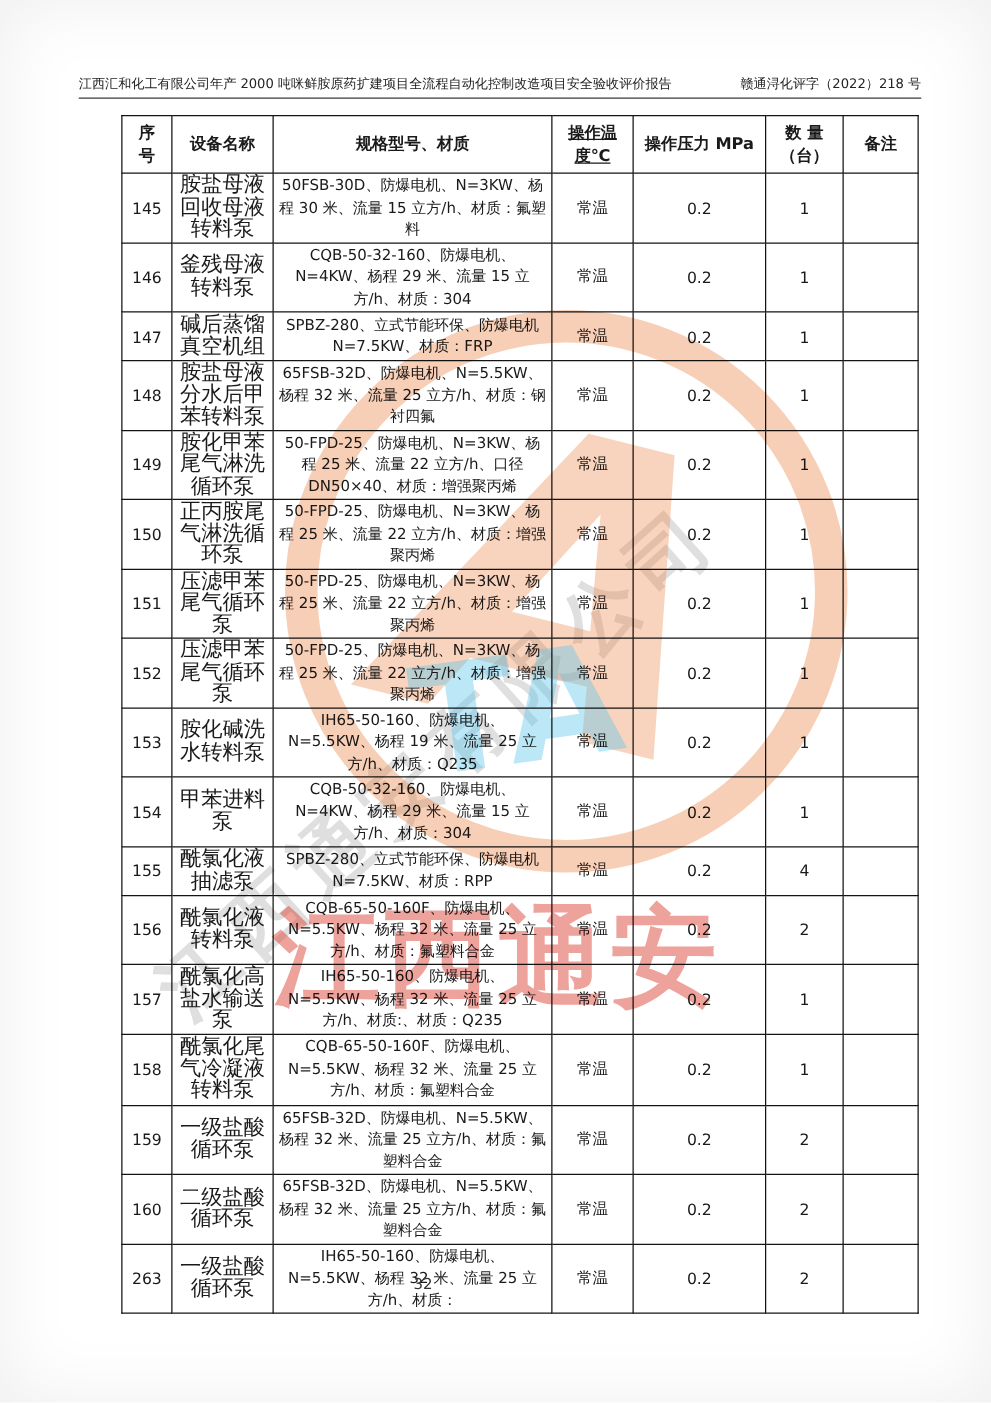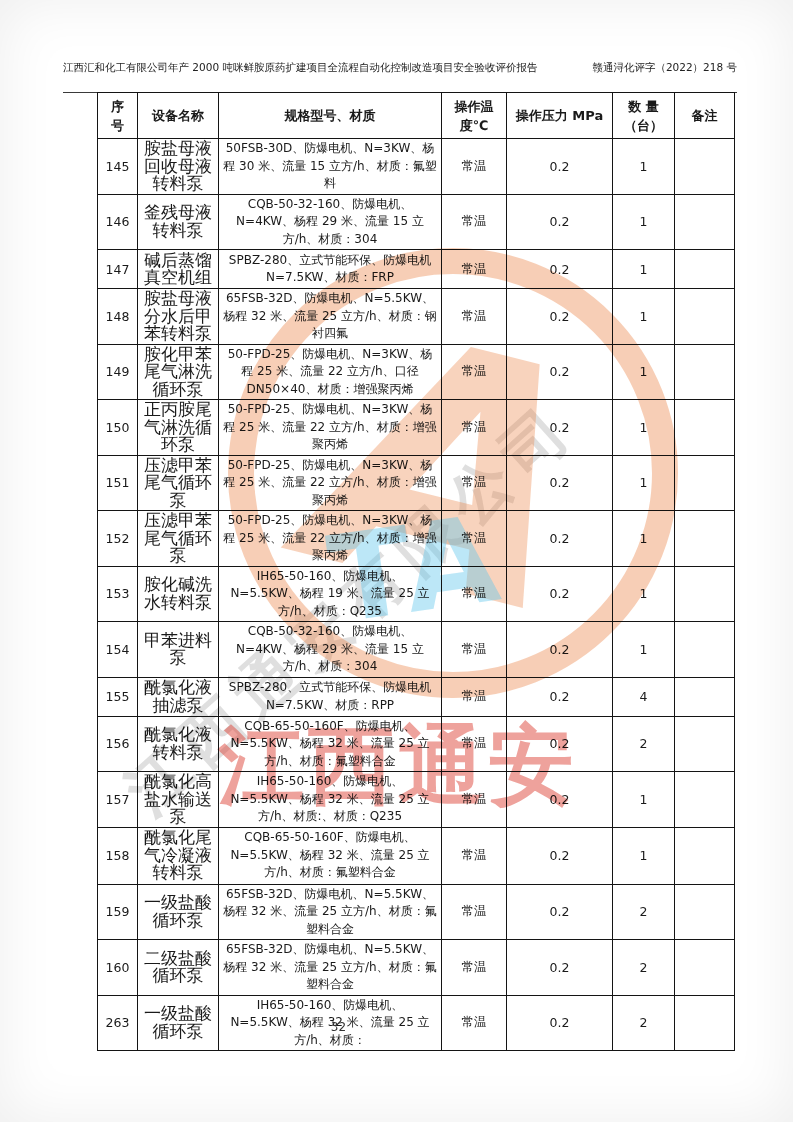--- a/index.html
+++ b/index.html
@@ -10,21 +10,21 @@
     font-family:"DejaVu Sans","Liberation Sans",sans-serif;
     color:#1a1a1a;
     overflow:hidden;
     box-shadow:inset 0 0 60px rgba(0,0,0,0.07);
   }
   
   .runhead{
     position:absolute;left:63px;top:58px;width:674px;
     display:flex;justify-content:space-between;align-items:flex-end;
     font-size:10.5px;line-height:18px;color:#222;
-    border-bottom:1.5px solid #3a3a3a;padding-bottom:16px;
+    border-bottom:1.5px solid #3a3a3a;padding-bottom:2px;
     white-space:nowrap;
   }
   
   table.equip{
     position:absolute;left:97px;top:92px;width:637px;
     border-collapse:collapse;table-layout:fixed;
     background:transparent;
   }
   table.equip th,table.equip td{
     border:1.4px solid #141414;
@@ -35,21 +35,21 @@
   table.equip th{
     font-weight:700;font-size:13px;line-height:19px;
     white-space:pre-line;
   }
   thead tr{height:46px;}
   .c-seq{font-size:12.5px;}
   .c-name{font-size:17px;line-height:17.5px;padding:1px 8px;}
   .c-spec{font-size:12px;line-height:17.5px;}
   .c-temp,.c-press,.c-qty{font-size:12.5px;}
   th.h-spec{text-align:left;padding-left:8px;}
-  th.h-temp{text-align:left;padding-left:4px;}
+  th.h-temp{text-align:left;padding-left:4px;text-decoration:underline;}
   
   .pagenum{
     position:absolute;left:0;top:1020px;width:677px;
     text-align:center;font-size:12px;color:#333;
   }
   
   .wm{
     position:absolute;inset:0;pointer-events:none;z-index:6;
     mix-blend-mode:multiply;
   }

